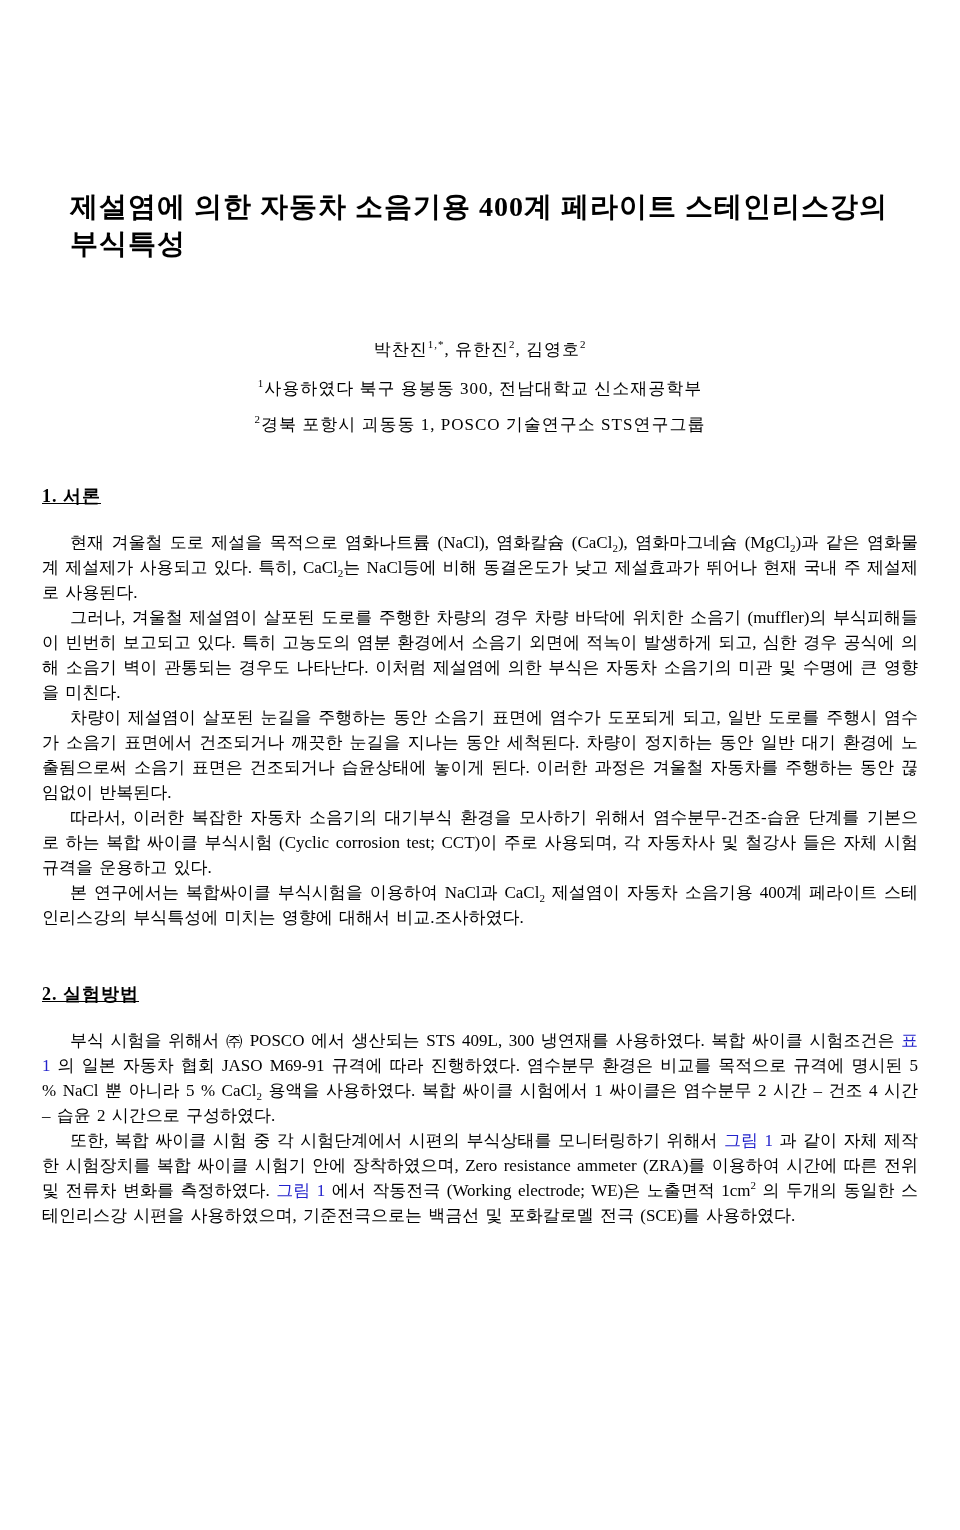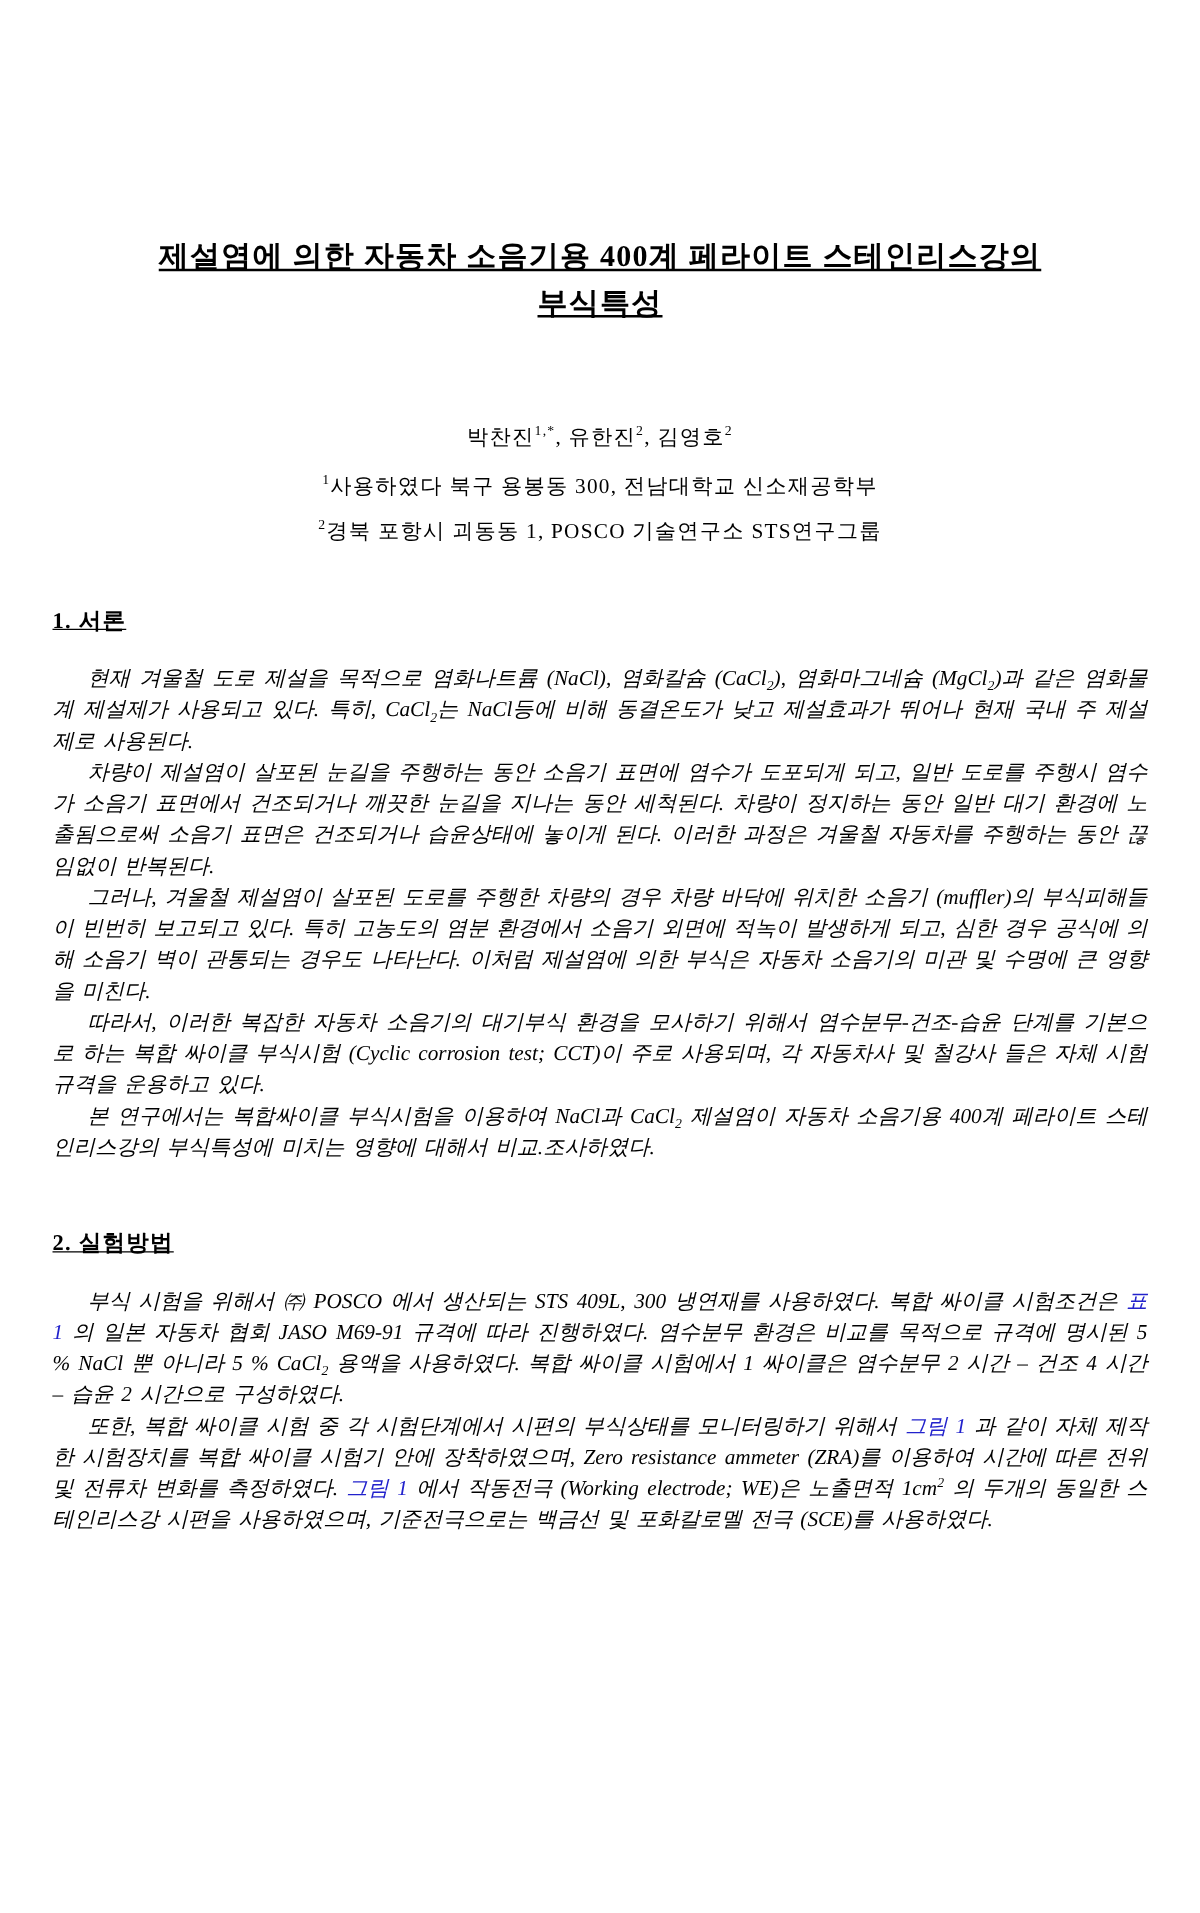--- a/index.html
+++ b/index.html
@@ -6,40 +6,40 @@
   html,body{ margin:0; padding:0; }
   body{
     width:960px; height:1530px;
     background:var(--bg); color:var(--text);
     font-family:"Liberation Serif", serif;
   }
   .page{ position:relative; width:960px; height:1530px; overflow:hidden; background:var(--bg); }
   .content{ padding:0 42px; }
 
   .title{
-    margin:188px 28px 0; font-size:24px; font-weight:bold;
-    text-align:center; line-height:37px; letter-spacing:1px;text-decoration:underline;
+    margin:188px 28px 0; font-size:28px; font-weight:bold;
+    text-align:left; line-height:37px; letter-spacing:1px;
   }
 
   .byline{ text-align:center; }
   .authors{ margin-top:76px; font-size:17px; letter-spacing:1px; }
   .affil{ margin-top:13px; font-size:17px; letter-spacing:1px; }
   .affil-first{ margin-top:16px; }
   .email-line{ margin-top:4px; font-size:13px; font-style:italic; letter-spacing:0; }
 
   sup{ font-size:11px; vertical-align:super; line-height:0; }
   sub{ font-size:11px; vertical-align:sub; line-height:0; }
 
   .section-heading{
     font-size:18px; font-weight:bold; margin:0; letter-spacing:1px;text-decoration:underline;
   }
   .sh-1{ margin-top:48px; }
   .sh-2{ margin-top:52px; }
 
-  .body-block{ margin-top:22px; font-size:17px; line-height:25px; text-align:justify; word-spacing:2px;font-style:italic; }
+  .body-block{ margin-top:22px; font-size:17px; line-height:25px; text-align:justify; word-spacing:2px; }
   .body-p{ margin:0; text-indent:28px; }
 
   .ref{ color:var(--link); }
   .mail{ color:var(--link); text-decoration:underline; font-style:italic; }
   .it{ font-style:italic; }
 </style>
 </head>
 <body>
 
 <div class="page">
@@ -52,22 +52,22 @@
 
     <div class="byline">
       <div class="authors"><span>박찬진</span><sup>1,*</sup><span>, 유한진</span><sup>2</sup><span>, 김영호</span><sup>2</sup></div>
       <div class="affil affil-first"><sup>1</sup><span>사용하였다 북구 용봉동 300, 전남대학교 신소재공학부</span></div>
       <div class="affil"><sup>2</sup><span>경북 포항시 괴동동 1, POSCO 기술연구소 STS연구그룹</span></div>
     </div>
 
     <h2 class="section-heading sh-1">1. 서론</h2>
     <div class="body-block">
         <p class="body-p"><span>현재 겨울철 도로 제설을 목적으로 염화나트륨 (NaCl), 염화칼슘 (CaCl</span><sub>2</sub><span>), 염화마그네슘 (MgCl</span><sub>2</sub><span>)과 같은 염화물계 제설제가 사용되고 있다. 특히, CaCl</span><sub>2</sub><span>는 NaCl등에 비해 동결온도가 낮고 제설효과가 뛰어나 현재 국내 주 제설제로 사용된다.</span></p>
+        <p class="body-p"><span>그러나, 겨울철 제설염이 살포된 도로를 주행한 차량의 경우 차량 바닥에 위치한 소음기 (muffler)의 부식피해들이 빈번히 보고되고 있다. 특히 고농도의 염분 환경에서 소음기 외면에 적녹이 발생하게 되고, 심한 경우 공식에 의해 소음기 벽이 관통되는 경우도 나타난다. 이처럼 제설염에 의한 부식은 자동차 소음기의 미관 및 수명에 큰 영향을 미친다.</span></p>
         <p class="body-p"><span>차량이 제설염이 살포된 눈길을 주행하는 동안 소음기 표면에 염수가 도포되게 되고, 일반 도로를 주행시 염수가 소음기 표면에서 건조되거나 깨끗한 눈길을 지나는 동안 세척된다. 차량이 정지하는 동안 일반 대기 환경에 노출됨으로써 소음기 표면은 건조되거나 습윤상태에 놓이게 된다. 이러한 과정은 겨울철 자동차를 주행하는 동안 끊임없이 반복된다.</span></p>
-        <p class="body-p"><span>그러나, 겨울철 제설염이 살포된 도로를 주행한 차량의 경우 차량 바닥에 위치한 소음기 (muffler)의 부식피해들이 빈번히 보고되고 있다. 특히 고농도의 염분 환경에서 소음기 외면에 적녹이 발생하게 되고, 심한 경우 공식에 의해 소음기 벽이 관통되는 경우도 나타난다. 이처럼 제설염에 의한 부식은 자동차 소음기의 미관 및 수명에 큰 영향을 미친다.</span></p>
         <p class="body-p"><span>따라서, 이러한 복잡한 자동차 소음기의 대기부식 환경을 모사하기 위해서 염수분무-건조-습윤 단계를 기본으로 하는 복합 싸이클 부식시험 (Cyclic corrosion test; CCT)이 주로 사용되며, 각 자동차사 및 철강사 들은 자체 시험규격을 운용하고 있다.</span></p>
         <p class="body-p"><span>본 연구에서는 복합싸이클 부식시험을 이용하여 NaCl과 CaCl</span><sub>2</sub><span> 제설염이 자동차 소음기용 400계 페라이트 스테인리스강의 부식특성에 미치는 영향에 대해서 비교.조사하였다.</span></p>
       </div>
 
     <h2 class="section-heading sh-2">2. 실험방법</h2>
     <div class="body-block">
         <p class="body-p"><span>부식 시험을 위해서 ㈜ POSCO 에서 생산되는 STS 409L, 300 냉연재를 사용하였다. 복합 싸이클 시험조건은 </span><span class="ref">표 1</span><span> 의 일본 자동차 협회 JASO M69-91 규격에 따라 진행하였다. 염수분무 환경은 비교를 목적으로 규격에 명시된 5 % NaCl 뿐 아니라 5 % CaCl</span><sub>2</sub><span> 용액을 사용하였다. 복합 싸이클 시험에서 1 싸이클은 염수분무 2 시간 – 건조 4 시간 – 습윤 2 시간으로 구성하였다.</span></p>
         <p class="body-p"><span>또한, 복합 싸이클 시험 중 각 시험단계에서 시편의 부식상태를 모니터링하기 위해서 </span><span class="ref">그림 1</span><span> 과 같이 자체 제작한 시험장치를 복합 싸이클 시험기 안에 장착하였으며, Zero resistance ammeter (ZRA)를 이용하여 시간에 따른 전위 및 전류차 변화를 측정하였다. </span><span class="ref">그림 1</span><span> 에서 작동전극 (Working electrode; WE)은 노출면적 1cm</span><sup>2</sup><span> 의 두개의 동일한 스테인리스강 시편을 사용하였으며, 기준전극으로는 백금선 및 포화칼로멜 전극 (SCE)를 사용하였다.</span></p>
       </div>
 

